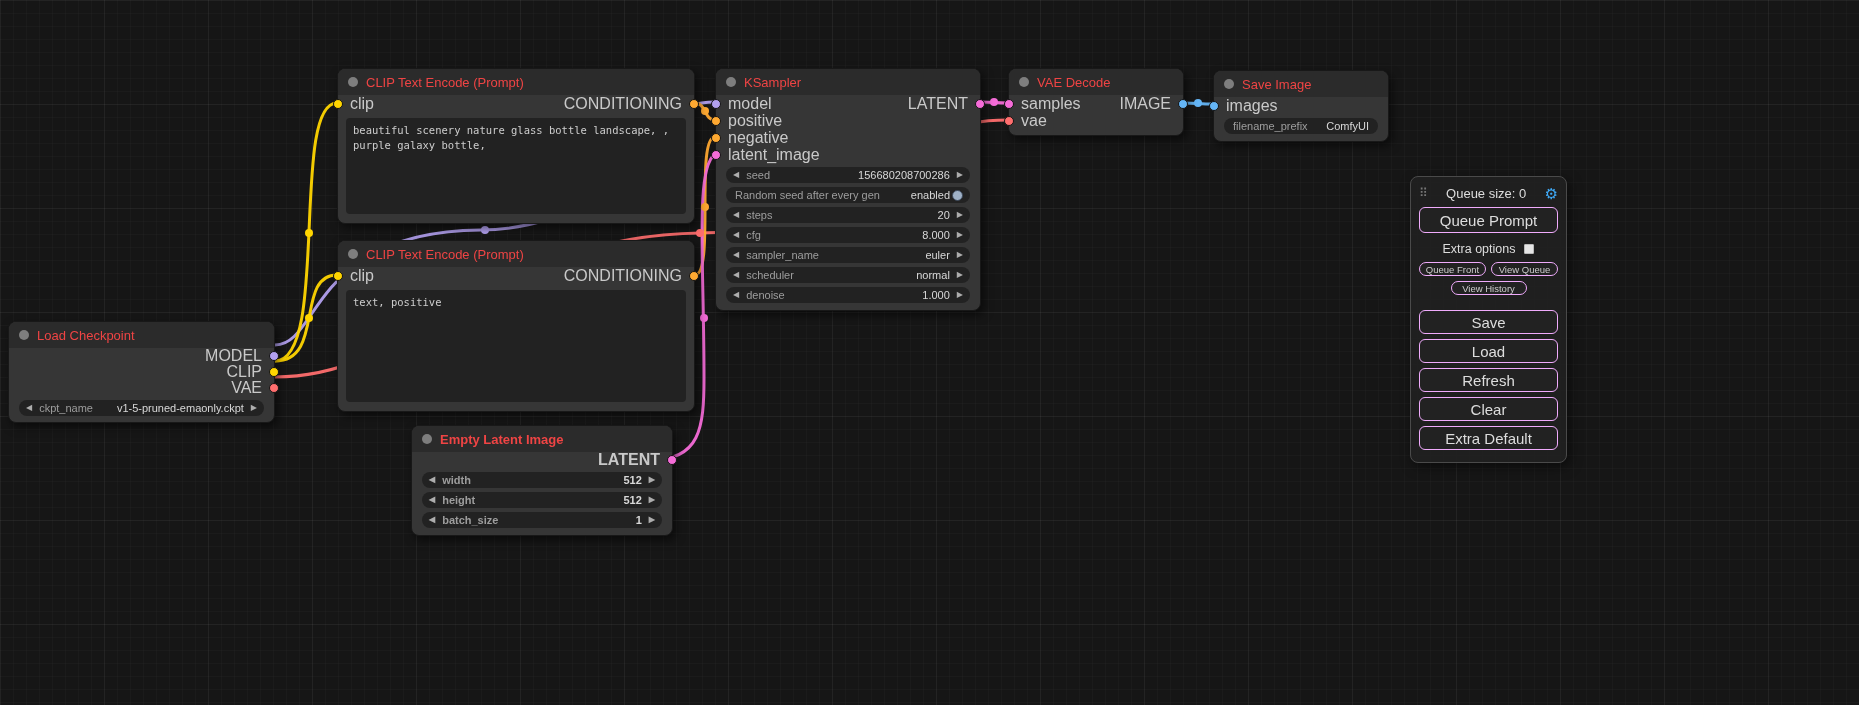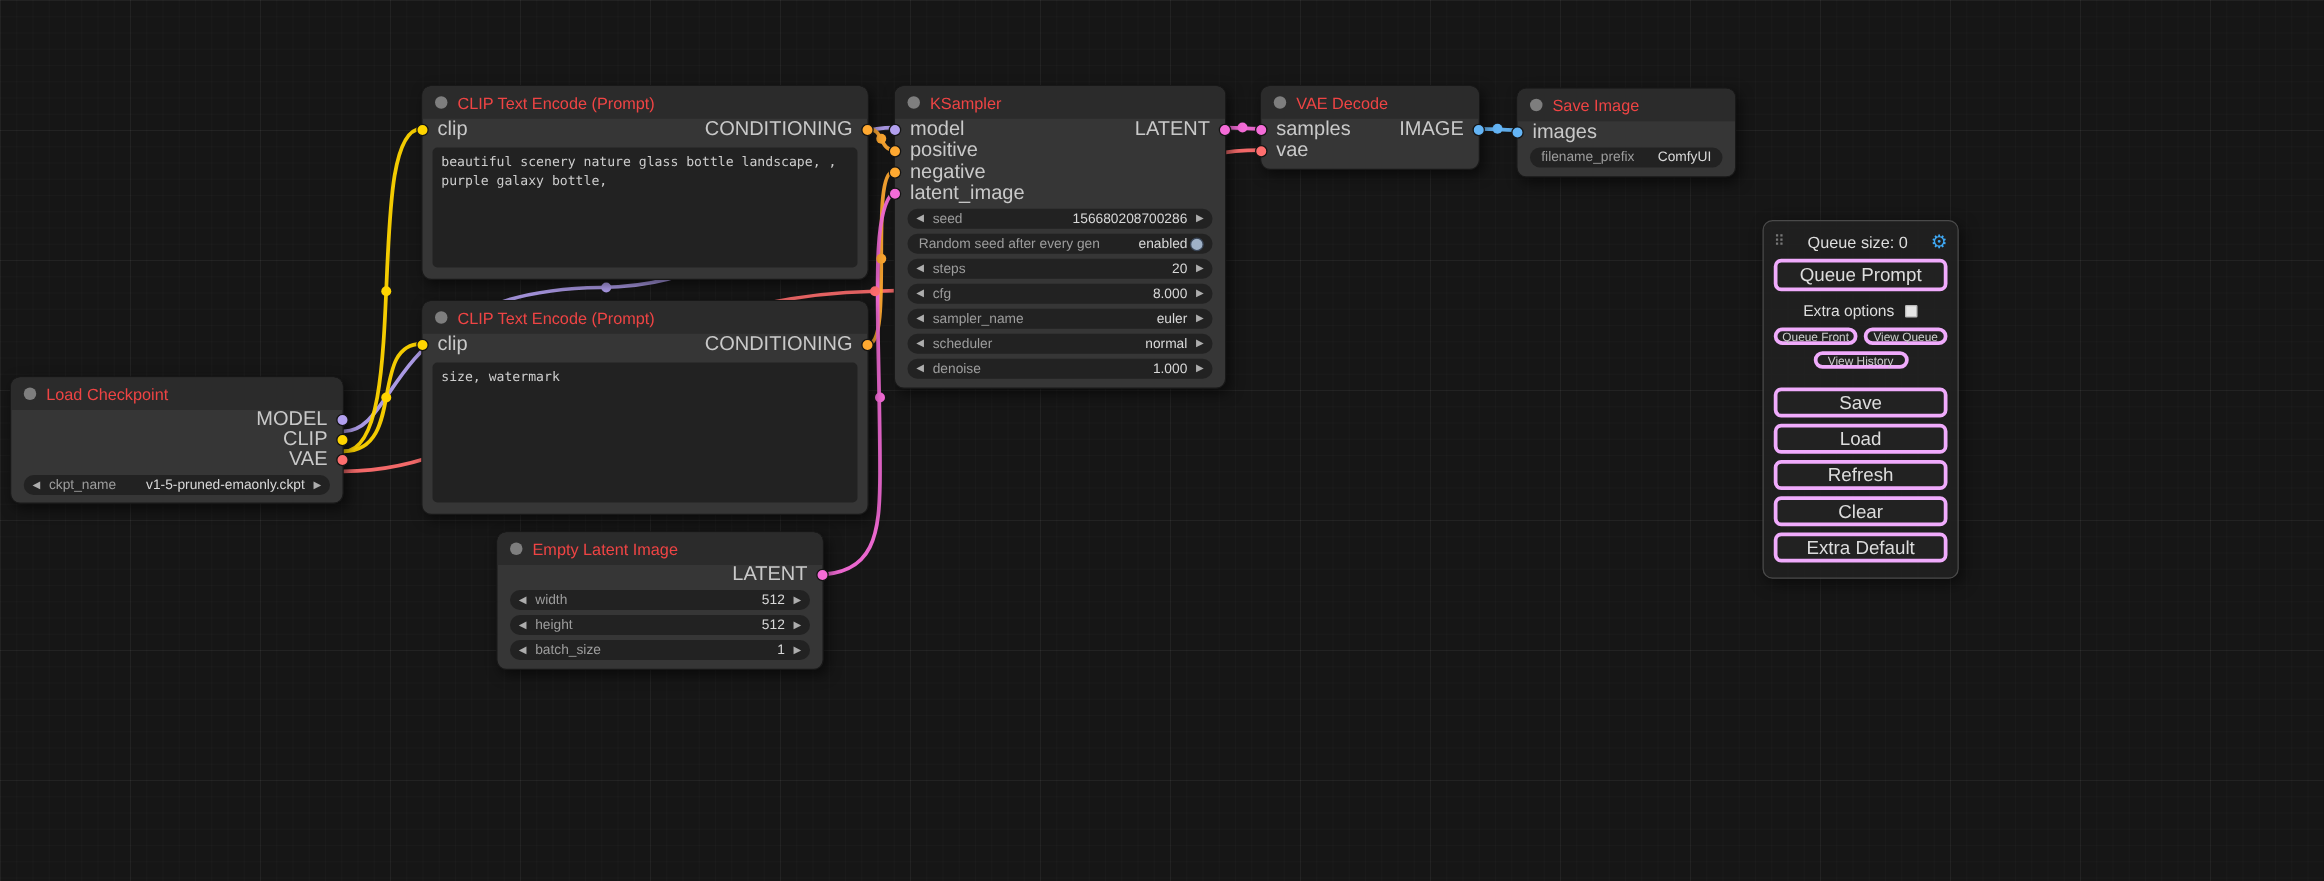--- a/index.html
+++ b/index.html
@@ -75,43 +75,43 @@
     background:#9fb1c7; border:1px solid #3a4657;
   }
 
   .textbox{
     margin:6px 8px 10px; background:#222222; border-radius:4px;
     padding:5px 7px; font-family:"DejaVu Sans Mono", monospace;
     font-size:10.5px; line-height:1.4; color:#cdcdcd; overflow:hidden;
   }
 
   
-  #n-ckpt   { left:8px;    top:301px; width:267px; height:102px; }
+  #n-ckpt   { left:8px;    top:321px; width:267px; height:102px; }
   #n-clip1  { left:337px;  top:68px;  width:358px; height:156px; }
   #n-clip2  { left:337px;  top:240px; width:358px; height:172px; }
-  #n-latent { left:397px;  top:425px; width:262px; height:111px; }
+  #n-latent { left:411px;  top:425px; width:262px; height:111px;font-weight:bold; }
   #n-ksamp  { left:715px;  top:68px;  width:266px; height:243px; }
   #n-vae    { left:1008px; top:68px;  width:176px; height:68px; }
   #n-save   { left:1213px; top:70px;  width:176px; height:72px; }
   #n-clip1 .textbox{ height:96px; }
   #n-clip2 .textbox{ height:112px; }
 
   
   #queue-panel{
     position:absolute; left:1410px; top:176px; width:157px; z-index:10;
     background:rgba(32,32,32,.96); border:1px solid #4a4a4a; border-radius:8px;
     padding:6px 8px 12px; box-shadow:3px 4px 12px rgba(0,0,0,.5);
     color:#dddddd;
   }
   .qheader{ display:flex; align-items:center; height:20px; }
   .qhandle{ color:#777; font-size:12px; cursor:grab; }
   .qsize{ flex:1; text-align:center; font-size:13px; color:#ddd; }
   .qgear{ color:#3fa9f5; font-size:15px; cursor:pointer; line-height:1; }
   .qbtn{
-    display:block; width:100%; background:#222222; border:3px solid #f0abfc;
+    display:block; width:100%; background:#222222; border:1px solid #f0abfc;
     color:#dddddd; border-radius:6px; cursor:pointer;
     font-family:"Liberation Sans", sans-serif;
   }
   .qbtn.big{ height:24px; font-size:15px; margin-top:5px; }
   #qp-queue-prompt{ height:26px; font-size:15px; margin-top:4px; }
   .extra-row{
     display:flex; align-items:center; justify-content:center; gap:9px;
     margin:9px 0 6px; font-size:12.5px; color:#ddd;
   }
   .qcheck{ width:10px; height:10px; background:#e6e6e6; border:1px solid #bbb; border-radius:1px; cursor:pointer; }
@@ -192,21 +192,21 @@
     <div class="ntitle">
       <span class="ndot"></span>
       <span>CLIP Text Encode (Prompt)</span>
     </div>
     <div class="srow">
       <span class="sdot in c-clip"></span>
       <span>clip</span>
       <span class="right">CONDITIONING</span>
       <span class="sdot out c-cond"></span>
     </div>
-    <div class="textbox">size, watermark</div>
+    <div class="textbox">text, positive</div>
   </div>
 
   <div class="node" id="n-latent">
     <div class="ntitle">
       <span class="ndot"></span>
       <span>Empty Latent Image</span>
     </div>
     <div class="srow out-only">
       <span>LATENT</span>
       <span class="sdot out c-latent"></span>

